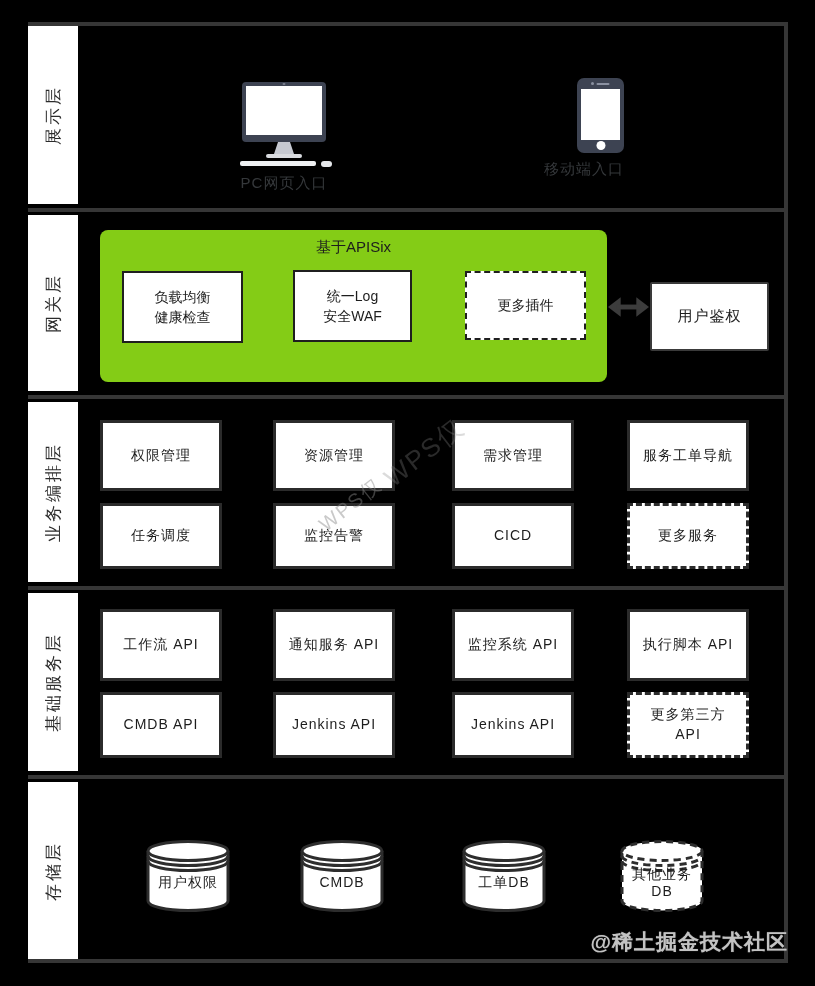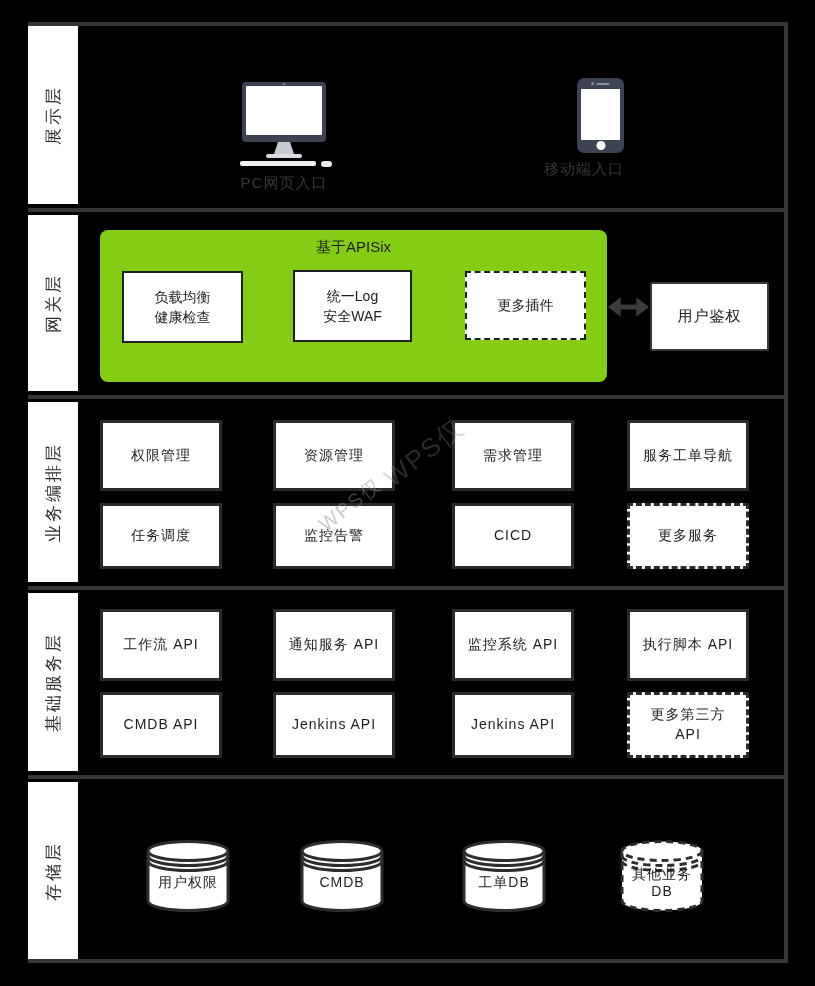--- a/index.html
+++ b/index.html
@@ -221,13 +221,14 @@
             <path d="M3,21 A40,9.5 0 0 0 83,21"></path>
           </svg>
           <div class="db-label">其他业务
 DB</div>
         </div>
       </div>
     </section>
 
   </div>
 
+  <div class="juejin-mark">@稀土掘金技术社区</div>
 </div>
 
 </body></html>

